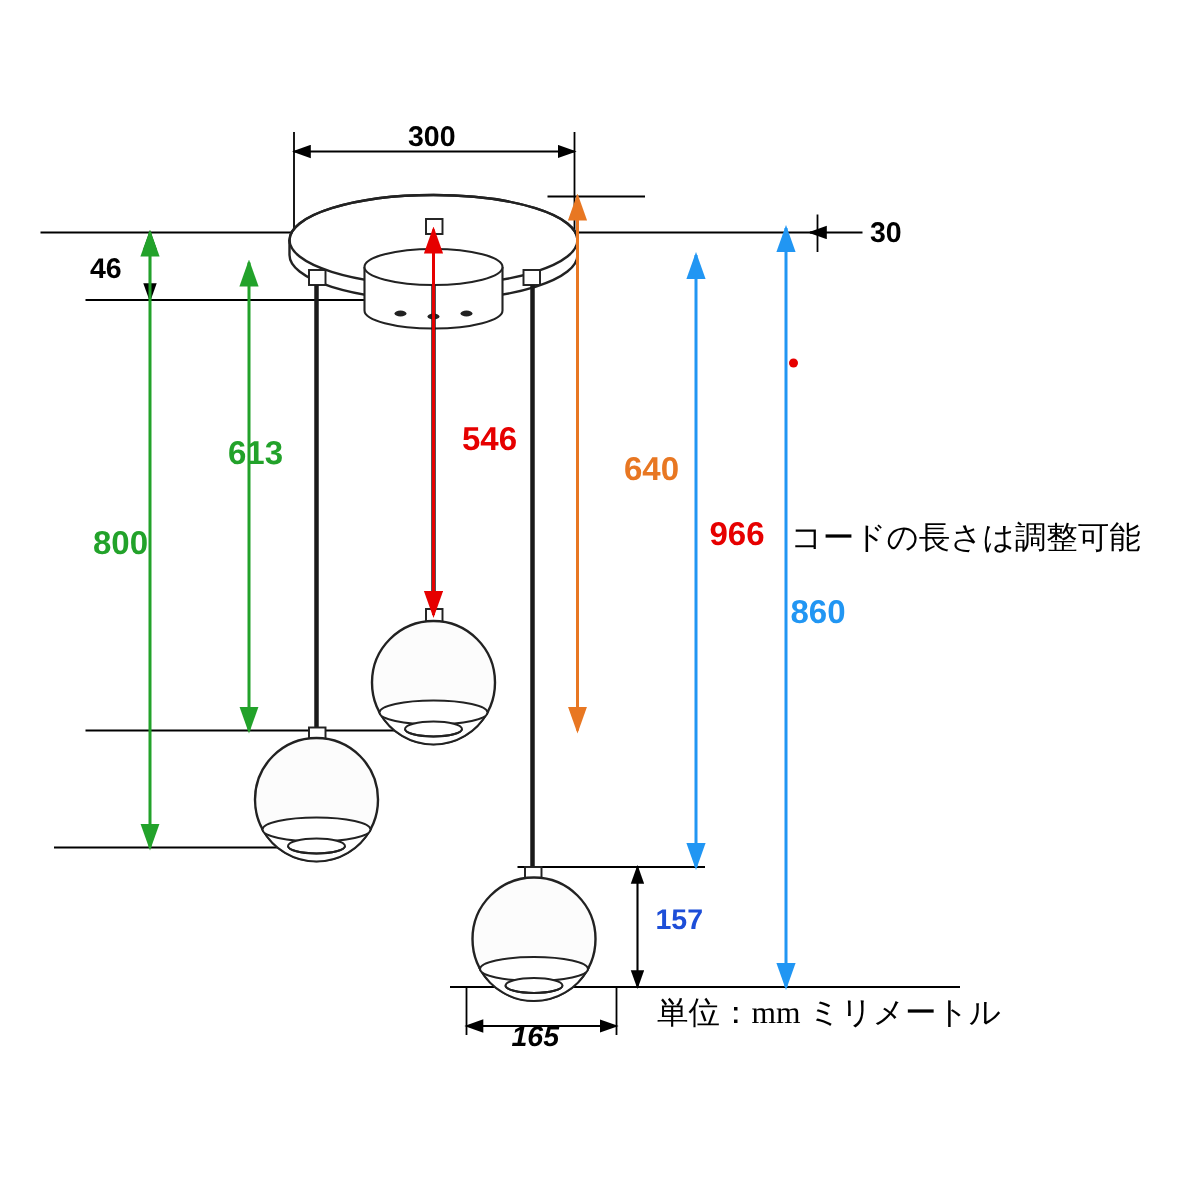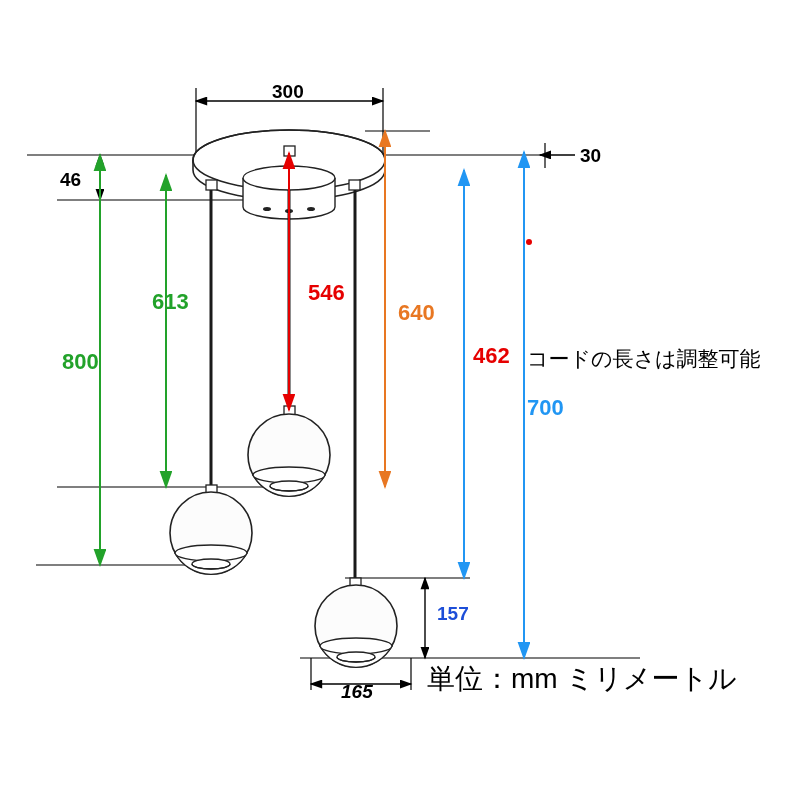--- a/index.html
+++ b/index.html
@@ -24,21 +24,21 @@
   }
   .dim-label {
     position: absolute;
     font-family: "Liberation Sans", sans-serif;
     font-weight: bold;
     white-space: nowrap;
     line-height: 1;
   }
   .note-label {
     position: absolute;
-    font-family: Liberation Sans, sans-serif;
+    font-family: Liberation Serif, serif;
     white-space: nowrap;
     line-height: 1;
     color: #000000;
   }
 </style>
 </head>
 <body>
 
 <div id="stage">
 
@@ -180,27 +180,27 @@
   <div class="dim-label" style="left:60px; top:170px; font-size:19px; color:#000000;">46</div>
 
   <div class="dim-label" style="left:580px; top:146px; font-size:19px; color:#000000;text-align:right;">30</div>
 
   <div class="dim-label" style="left:62px; top:351px; font-size:22px; color:#22a22a;text-align:center;">800</div>
 
   <div class="dim-label" style="left:124px; top:291px; font-size:22px; color:#22a22a;margin-left:28px;">613</div>
 
   <div class="dim-label" style="left:308px; top:282px; font-size:22px; color:#e60000;">546</div>
 
-  <div class="dim-label" style="left:398px; top:302px; font-size:22px; color:#e87722;">640</div>
-
-  <div class="dim-label" style="left:473px; top:345px; font-size:22px; color:#e60000;">462</div>
-
-  <div class="dim-label" style="left:527px; top:397px; font-size:22px; color:#2196f3;">700</div>
+  <div class="dim-label" style="left:416px; top:302px; font-size:22px; color:#e87722;">640</div>
+
+  <div class="dim-label" style="left:473px; top:345px; font-size:22px; color:#e60000;">966</div>
+
+  <div class="dim-label" style="left:527px; top:397px; font-size:22px; color:#2196f3;">860</div>
 
   <div class="dim-label" style="left:437px; top:604px; font-size:19px; color:#1d4ed8;">157</div>
 
   <div class="dim-label" style="left:341px; top:682px; font-size:19px; color:#000000;font-style:italic;">165</div>
 
   <div class="note-label" style="left:527px; top:348px; font-size:21px;">コードの長さは調整可能</div>
 
-  <div class="note-label" style="left:427px; top:665px; font-size:28px;">単位：mm ミリメートル</div>
+  <div class="note-label" style="left:438px; top:665px; font-size:21px;">単位：mm ミリメートル</div>
 
 </div>
 
 </body></html>

